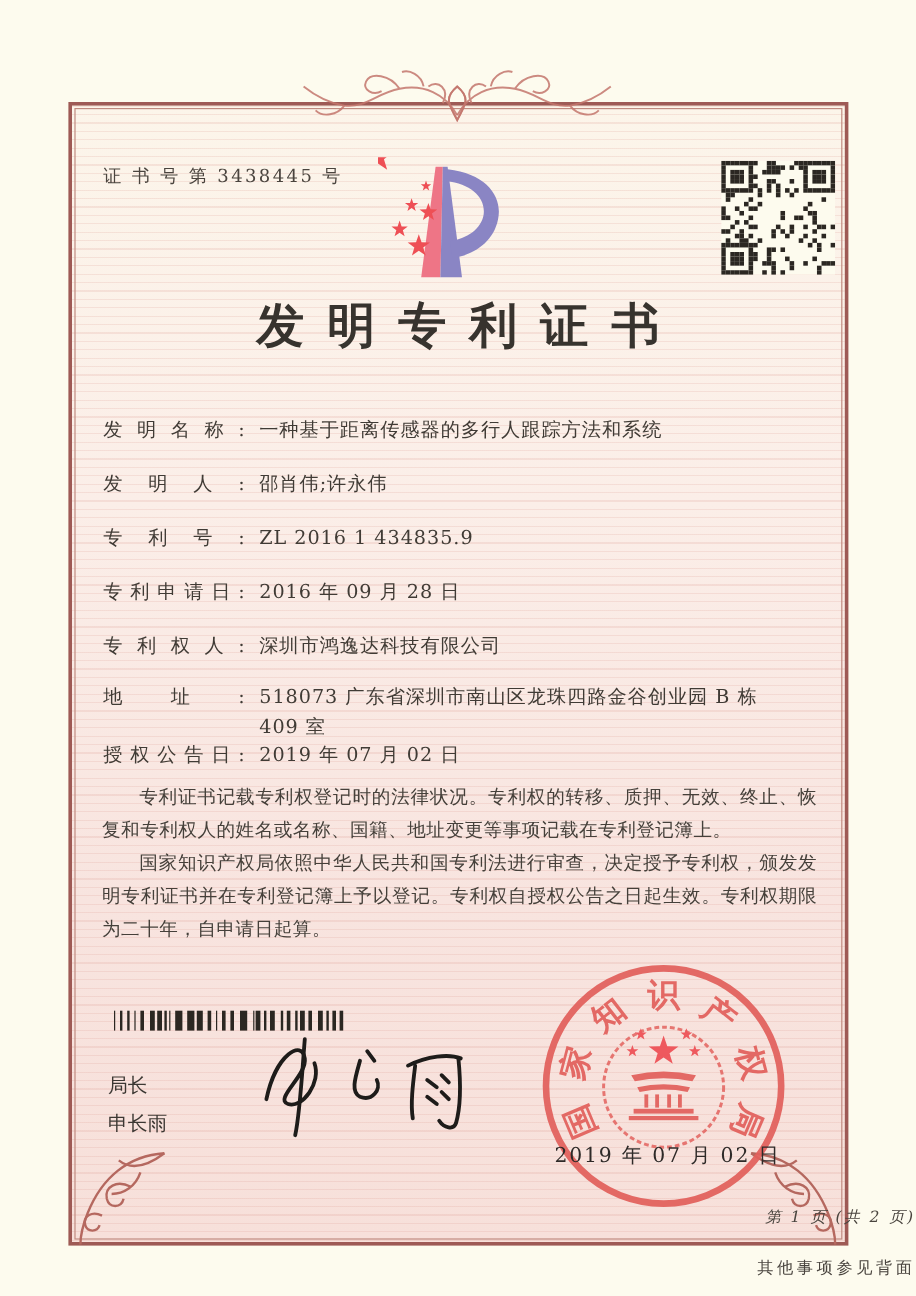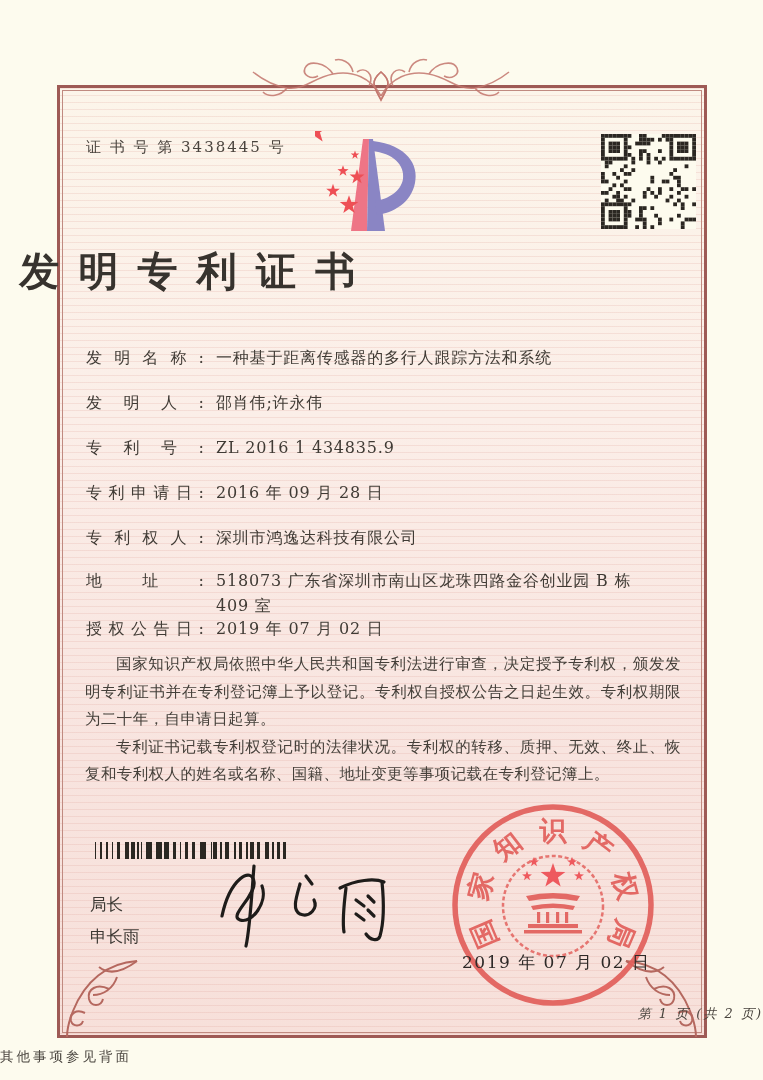--- a/index.html
+++ b/index.html
@@ -16,36 +16,36 @@
     border:3px solid #9e5a55;
     background:
       repeating-linear-gradient(180deg, rgba(219,152,142,.20) 0px, rgba(219,152,142,.20) 1px, rgba(0,0,0,0) 1px, rgba(0,0,0,0) 7px),
       linear-gradient(180deg,#fcf5ea 0%,#fbeee8 35%,#f8e4df 70%,#f7e0da 100%);
   }
   .frame::after{
     content:"";position:absolute;inset:2px;border:1px solid #c08a80;pointer-events:none;
   }
   
   .cert-no{left:86px;top:138px;font-size:15px;letter-spacing:2px;color:#4a443e;text-align:center;}
-  .title{left:0;right:0;top:244px;text-align:left;font-size:40px;font-weight:600;
+  .title{left:0;right:0;top:244px;text-align:center;font-size:40px;font-weight:600;
          letter-spacing:.48em;text-indent:.48em;color:#37332e;}
   
   .frow{position:absolute;left:86px;width:600px;font-size:16px;line-height:25px;color:#403b35;}
   .flabel{display:inline-block;width:118px;text-align:justify;text-align-last:justify;vertical-align:top;}
   .fvalue{display:inline-block;margin-left:12px;vertical-align:top;letter-spacing:.8px;max-width:452px;}
   .grant-col2{position:absolute;left:300px;top:0;white-space:nowrap;}
   
   .body-text{left:85px;top:651px;width:596px;font-size:15.5px;line-height:27.6px;
              letter-spacing:.4px;color:#45403a;text-align:justify;}
   .body-text p{margin:0;text-indent:2em;}
   
   .signer{left:90px;top:889px;font-size:16.5px;line-height:32px;color:#3c3833;}
   .issue-date{left:462px;top:951px;font-size:17px;letter-spacing:1.5px;color:#2e2a28;z-index:6;}
   .footer-page{left:0;right:0;top:1005px;text-align:right;font-size:13px;letter-spacing:2px;color:#49443e;font-style:italic;}
-  .footer-note{left:0;right:0;top:1048px;text-align:left;font-size:13.5px;letter-spacing:3px;color:#49443e;}
+  .footer-note{left:0;right:0;top:1048px;text-align:right;font-size:13.5px;letter-spacing:3px;color:#49443e;}
   svg{display:block;}
   .seal-ch{font-size:27px;font-weight:600;fill:#e2605c;text-anchor:middle;dominant-baseline:central;
            font-family:"DejaVu Serif","Liberation Serif",serif;}
   .mirror{transform:scaleX(-1);}
 </style>
 </head>
 <body>
 
 <div class="page">
 
@@ -337,22 +337,22 @@
     <span class="flabel">专利权人:</span><span class="fvalue">深圳市鸿逸达科技有限公司</span>
   </div>
   <div class="frow" style="top:568px;">
     <span class="flabel">地址:</span><span class="fvalue" style="max-width:446px;">518073 广东省深圳市南山区龙珠四路金谷创业园 B 栋 409 室</span>
   </div>
   <div class="frow" style="top:616px;">
     <span class="flabel">授权公告日:</span><span class="fvalue">2019 年 07 月 02 日</span>
   </div>
 
   <div class="abs body-text">
+    <p>专利证书记载专利权登记时的法律状况。专利权的转移、质押、无效、终止、恢复和专利权人的姓名或名称、国籍、地址变更等事项记载在专利登记簿上。</p>
     <p>国家知识产权局依照中华人民共和国专利法进行审查，决定授予专利权，颁发发明专利证书并在专利登记簿上予以登记。专利权自授权公告之日起生效。专利权期限为二十年，自申请日起算。</p>
-    <p>专利证书记载专利权登记时的法律状况。专利权的转移、质押、无效、终止、恢复和专利权人的姓名或名称、国籍、地址变更等事项记载在专利登记簿上。</p>
   </div>
 
   <svg class="abs" style="left:95px;top:842px;" width="195" height="17" viewBox="0 0 195 17">
     <g id="bar-bars" fill="#2b2722">
         <rect x="0" y="0" width="1" height="17"></rect>
         <rect x="5" y="0" width="2" height="17"></rect>
         <rect x="11" y="0" width="2" height="17"></rect>
         <rect x="17" y="0" width="1" height="17"></rect>
         <rect x="22" y="0" width="3" height="17"></rect>
         <rect x="30" y="0" width="4" height="17"></rect>

